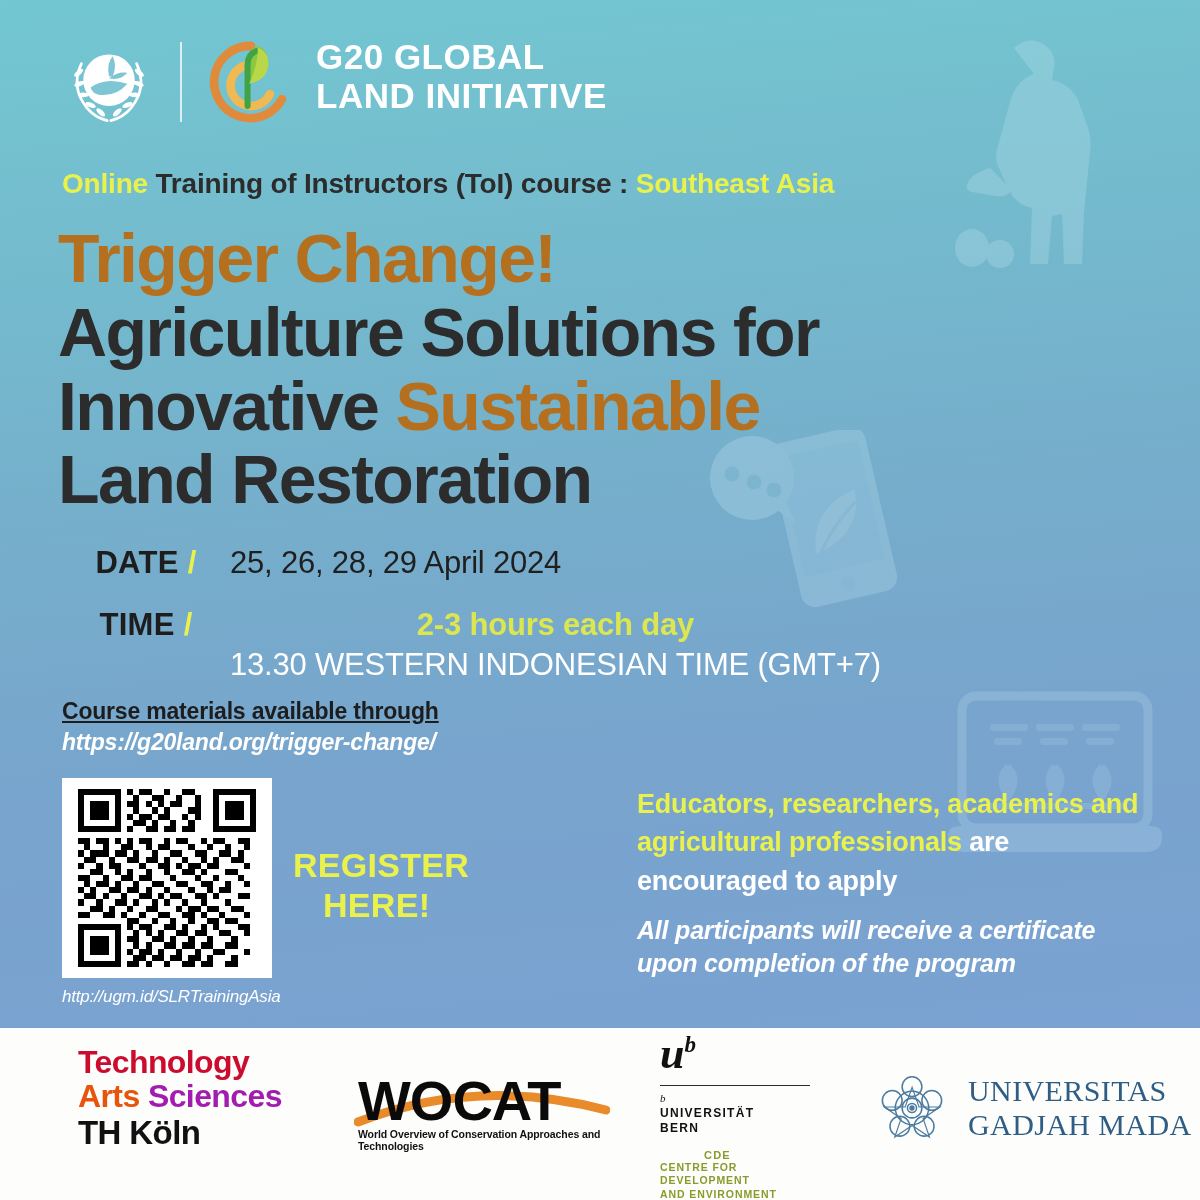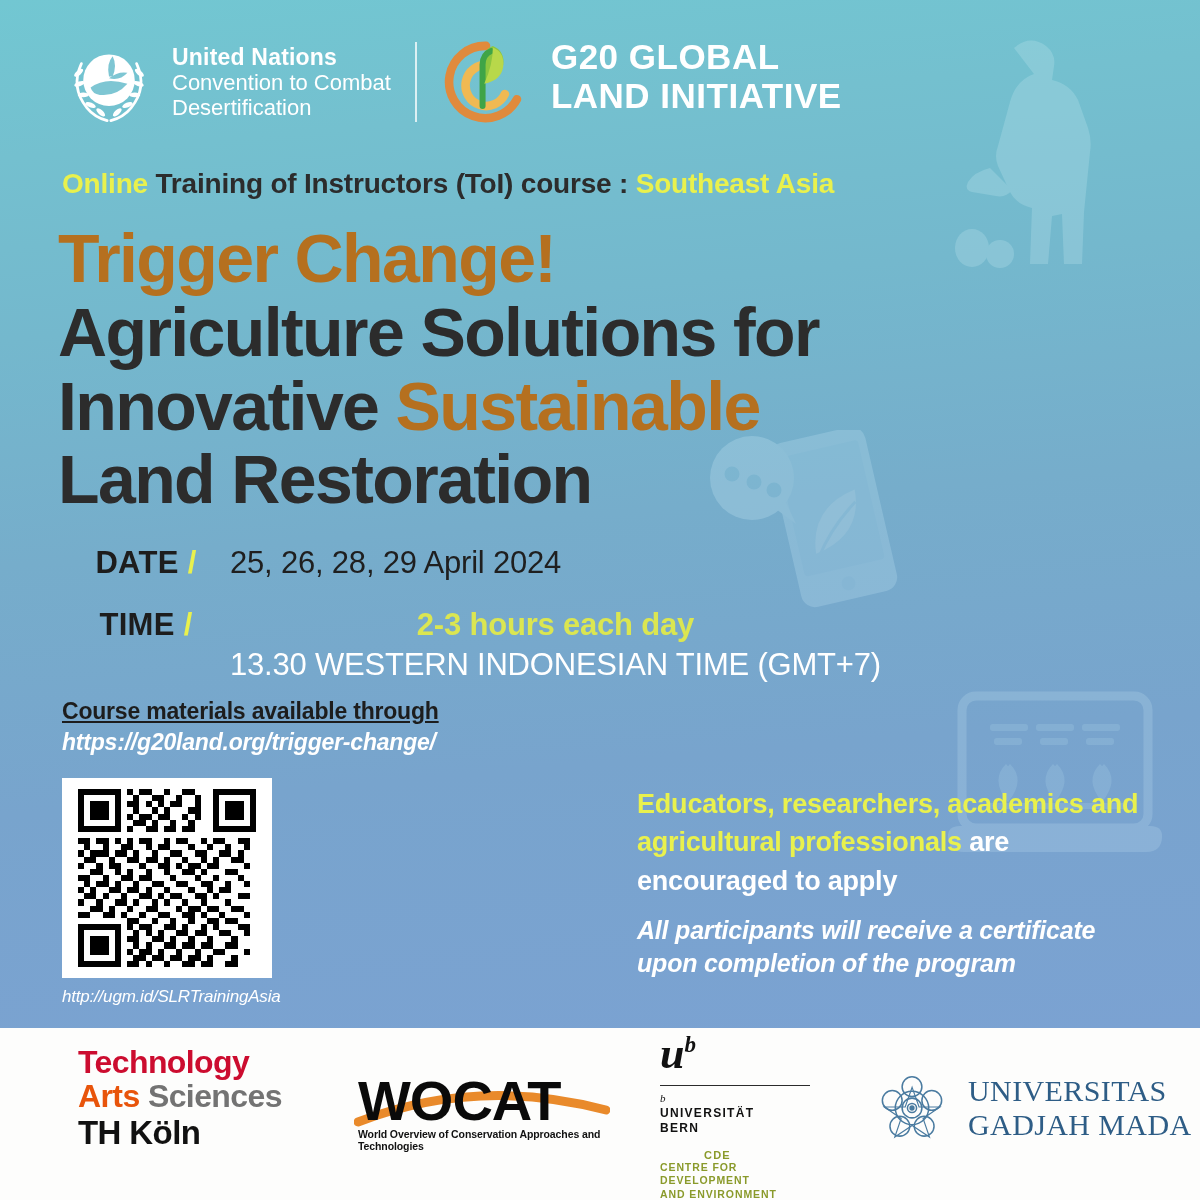--- a/index.html
+++ b/index.html
@@ -94,21 +94,21 @@
     position:absolute; left:0; top:1028px; width:1200px; height:172px;
     background:#fdfdfc; display:flex; align-items:center;
   }
   .logo-slot { position:absolute; }
 
   
   .thk { left:78px; top:1046px; line-height:1.06; }
   .thk .t1 { font-size:32px; font-weight:bold; color:#cc0c2f; letter-spacing:-.6px; }
   .thk .t2 { font-size:32px; font-weight:bold; letter-spacing:-.6px; }
   .thk .t2 .arts { color:#e8540b; }
-  .thk .t2 .sci  { color:#737373; }
+  .thk .t2 .sci  { color:#a21caf; }
   .thk .t3 { font-size:33px; font-weight:bold; color:#111111; letter-spacing:-.6px; margin-top:2px; }
 
   
   .wocat { left:358px; top:1068px; width:250px; }
   .wocat-top { position:relative; height:56px; }
   .wocat-word {
     position:absolute; left:0; top:0; width:100%;
     font-size:56px; font-weight:bold; color:#0a0a0a; letter-spacing:-1px;
     font-family:"Liberation Sans", sans-serif;
   }
@@ -198,25 +198,20 @@
             <ellipse cx="22" cy="64" rx="6" ry="2.6" transform="rotate(0 22 64)"></ellipse>
             <ellipse cx="30" cy="75" rx="6" ry="2.6" transform="rotate(22 30 75)"></ellipse>
             <ellipse cx="41" cy="83" rx="6" ry="2.6" transform="rotate(42 41 83)"></ellipse>
             <ellipse cx="83" cy="40" rx="6" ry="2.6" transform="rotate(40 83 40)"></ellipse>
             <ellipse cx="82" cy="52" rx="6" ry="2.6" transform="rotate(20 82 52)"></ellipse>
             <ellipse cx="78" cy="64" rx="6" ry="2.6" transform="rotate(0 78 64)"></ellipse>
             <ellipse cx="70" cy="75" rx="6" ry="2.6" transform="rotate(-22 70 75)"></ellipse>
             <ellipse cx="59" cy="83" rx="6" ry="2.6" transform="rotate(-42 59 83)"></ellipse>
           </g>
         </svg>
-        <div class="unccd-txt">
-          <div class="l1">United Nations</div>
-          <div class="l2">Convention to Combat</div>
-          <div class="l3">Desertification</div>
-        </div>
       </div>
 
       <div class="vline"></div>
 
       <div class="g20">
         <svg class="g20-mark" viewBox="0 0 100 100">
           <path d="M50 8 A42 42 0 1 0 86 70" stroke="#e08a3c" stroke-width="10" fill="none" stroke-linecap="round"></path>
           <path d="M52 30 A24 24 0 1 0 72 64" stroke="#f0b952" stroke-width="10" fill="none" stroke-linecap="round"></path>
           <path d="M46 76 L46 26 q0-14 12-18 q14 6 12 22 q-2 16-24 20 z" fill="#8dc63f"></path>
           <path d="M46 78 L46 30 q0-12 10-16" stroke="#3fa447" stroke-width="7" fill="none" stroke-linecap="round"></path>
@@ -477,20 +472,24 @@
               <rect x="14" y="28" width="1" height="1"></rect>
               <rect x="17" y="28" width="2" height="1"></rect>
               <rect x="20" y="28" width="2" height="1"></rect>
               <rect x="24" y="28" width="2" height="1"></rect>
           </g>
         </svg>
       </div>
       <div class="qr-cap">http://ugm.id/SLRTrainingAsia</div>
     </div>
 
+    <div class="register">
+      <div>REGISTER</div>
+      <div class="r2">HERE!</div>
+    </div>
 
     <div class="audience">
       <div class="a1">
         <span class="c-yellow">Educators, researchers, academics</span>
         <span class="c-yellow">and agricultural professionals</span><span class="c-white"> are</span>
         <span class="c-white">encouraged to apply</span>
       </div>
       <div class="a2">
         <div>All participants will receive a certificate</div>
         <div>upon completion of the program</div>

